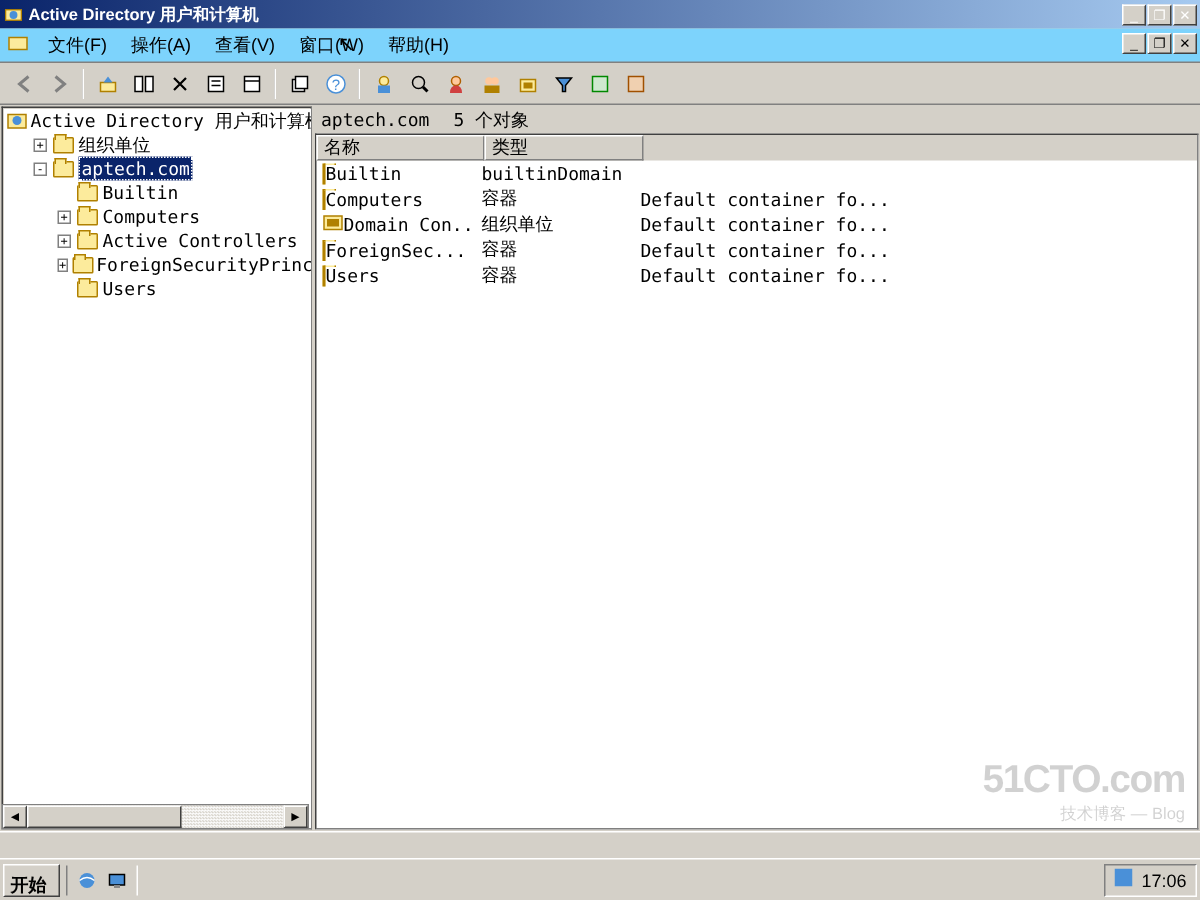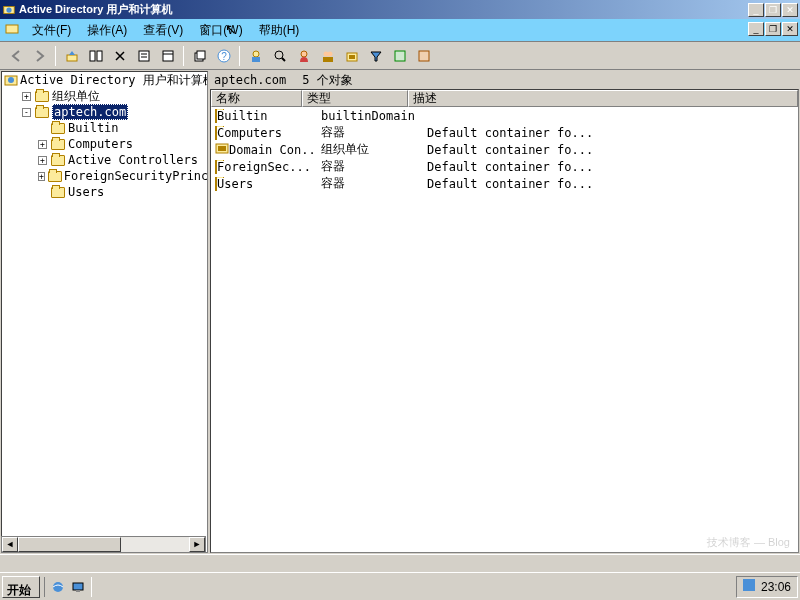--- a/index.html
+++ b/index.html
@@ -314,23 +314,22 @@
       </div>
   </div>
 
   <div class="listpane">
     <div class="pathbar">
       <span>aptech.com</span>
       <span>5 个对象</span>
     </div>
     <div class="listview">
       <div class="listhdr">
-        <div class="colhdr" style="width:91px;">名称</div>
+        <div class="colhdr" style="width:112px;">名称</div>
         <div class="colhdr" style="width:106px;">类型</div>
-        <div class="colhdr" style="flex:1;">描述</div>
       </div>
       <div class="listbody" id="list-body">
           <div class="listrow">
             <div class="cell" style="width: 106px; display: flex; align-items: center;">
               <span class="ficon"><span class="folder"></span></span>
               <span>Builtin</span>
             </div>
             <div class="cell" style="width: 106px;">builtinDomain</div>
             <div class="cell" style="flex: 1 1 0%;"></div>
           </div>
@@ -407,19 +406,20 @@
         <svg width="14" height="14">
           <rect x="2" y="3" width="10" height="7" fill="#4a90d8" stroke="#000"></rect>
           <rect x="5" y="10" width="4" height="2" fill="#888"></rect>
         </svg>
       </div>
   </div>
   <div class="tray">
     <span><svg width="12" height="12">
           <rect width="12" height="12" fill="#4a90d8"></rect>
         </svg></span>
-    <span>23:06</span>
+    <span>17:06</span>
   </div>
 </div>
 
 <div class="watermark">
+  <div class="a">51CTO.com</div>
   <div class="b">技术博客 — Blog</div>
 </div>
 
 </body></html>

